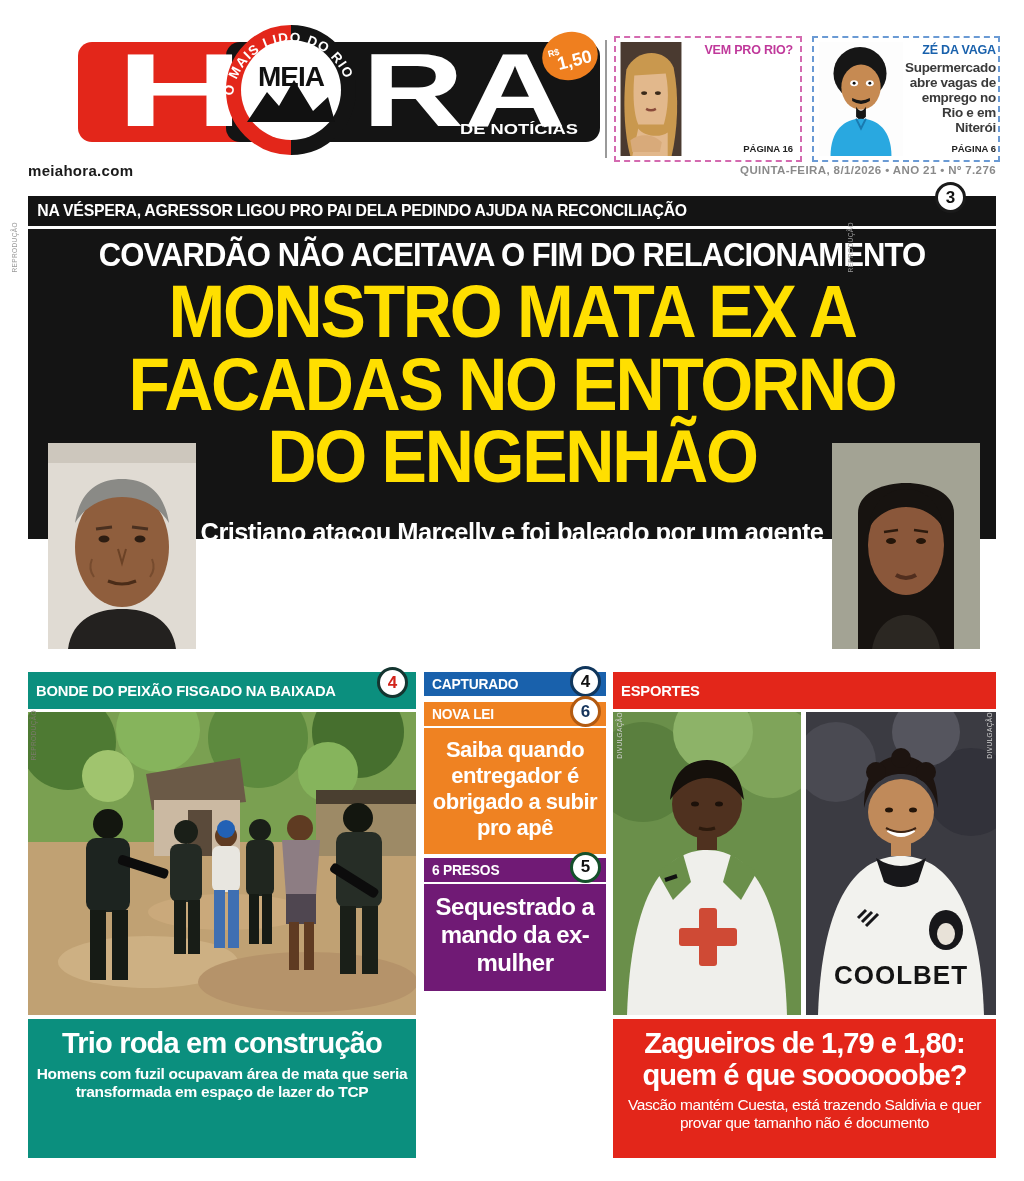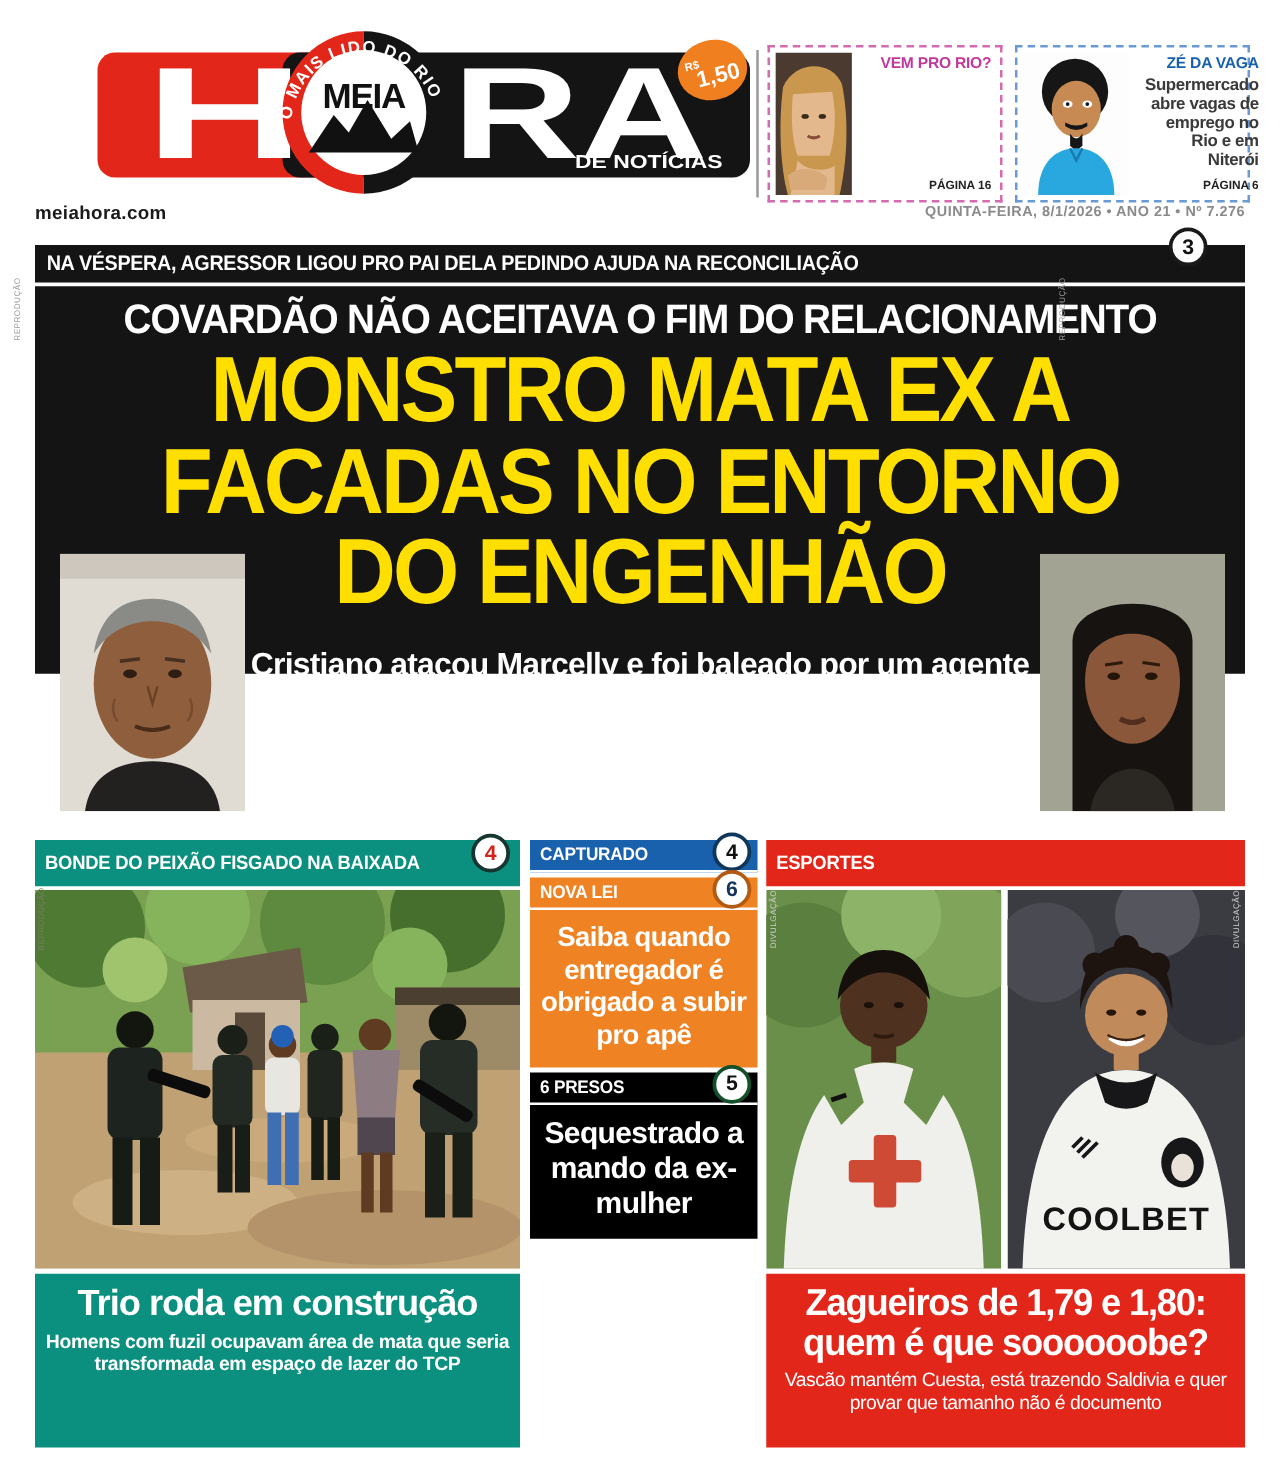--- a/index.html
+++ b/index.html
@@ -7,21 +7,21 @@
   .page { position:relative; width:1024px; height:1181px; background:#fff; overflow:hidden; margin:0 auto; }
 
   
   .logo-svg { position:absolute; left:76px; top:22px; width:528px; height:142px; }
   .website { position:absolute; left:28px; top:162px; font-size:15px; font-weight:bold; color:#1a1a1a; letter-spacing:0.3px; }
   .header-divider { position:absolute; left:605px; top:40px; width:2px; height:118px; background:#9a9a9a; }
   .teaser { position:absolute; top:36px; height:126px; width:188px; background:#fff; border:2px dashed #d46ab0; display:flex; padding:4px; }
   #teaser-2 { border-color:#6a9ad4; }
   .teaser-photo { width:62px; height:100%; flex:none; }
   #teaser-2 .teaser-photo { width:86px; }
-  .teaser-text { flex:1; display:flex; flex-direction:column; text-align:right; padding:1px 3px 2px 12px; }
+  .teaser-text { flex:1; display:flex; flex-direction:column; text-align:right; padding:1px 3px 2px 1px; }
   .teaser-title { font-size:12.5px; font-weight:bold; letter-spacing:-0.2px; }
   #teaser-1 .teaser-title { color:#c0399b; }
   #teaser-2 .teaser-title { color:#1961ac; }
   .teaser-body { font-size:13.5px; font-weight:bold; color:#3a3a3a; line-height:1.12; margin-top:3px; letter-spacing:-0.3px; }
   .teaser-page { margin-top:auto; font-size:9.5px; font-weight:bold; color:#222; }
   .dateline { position:absolute; right:28px; top:164px; font-size:11.5px; font-weight:bold; color:#8a8a8a; letter-spacing:0.4px; }
 
   
   .badge { position:absolute; width:31px; height:31px; border-radius:50%; background:#fff; border:3.5px solid #1a1a1a; display:flex; align-items:center; justify-content:center; font-size:17px; font-weight:bold; color:#111; z-index:5; }
 
@@ -53,21 +53,21 @@
   .left-box p { font-size:15.5px; font-weight:bold; line-height:1.15; margin:7px 8px 0; letter-spacing:-0.3px; }
 
   .mid-col { position:absolute; left:424px; top:672px; width:182px; }
   .mid-block { position:relative; margin-bottom:4px; }
   .mid-header { height:26px; font-size:14.5px; border-bottom:2.5px solid #fff; }
   .mid-body { padding:9px 3px 13px; text-align:center; color:#fff; font-weight:bold; font-size:22px; line-height:1.18; letter-spacing:-0.5px; }
   #mid-capturado { background:#1961ac; }
   #mid-capturado .badge { border-color:#10365c; }
   #mid-novalei { background:#ef8222; }
   #mid-novalei .badge { color:#16355c; border-color:#b35a10; }
-  #mid-presos { background:#000000; }
+  #mid-presos { background:#701a75; }
   #mid-presos .badge { border-color:#14502a; }
   .mid-block .badge { right:5px; top:-6px; }
   #mid-presos .mid-body { font-size:24px; }
 
   .right-col { position:absolute; left:613px; top:672px; width:383px; }
   .sports-header { background:#e3261a; }
   .sports-photos { display:flex; gap:5px; margin-top:3px; height:303px; }
   .sports-photos svg { height:303px; }
   #cred-sp-left { left:616px; top:712px; color:#cfcfcf; }
   #cred-sp-right { left:986px; top:712px; color:#cfcfcf; }

